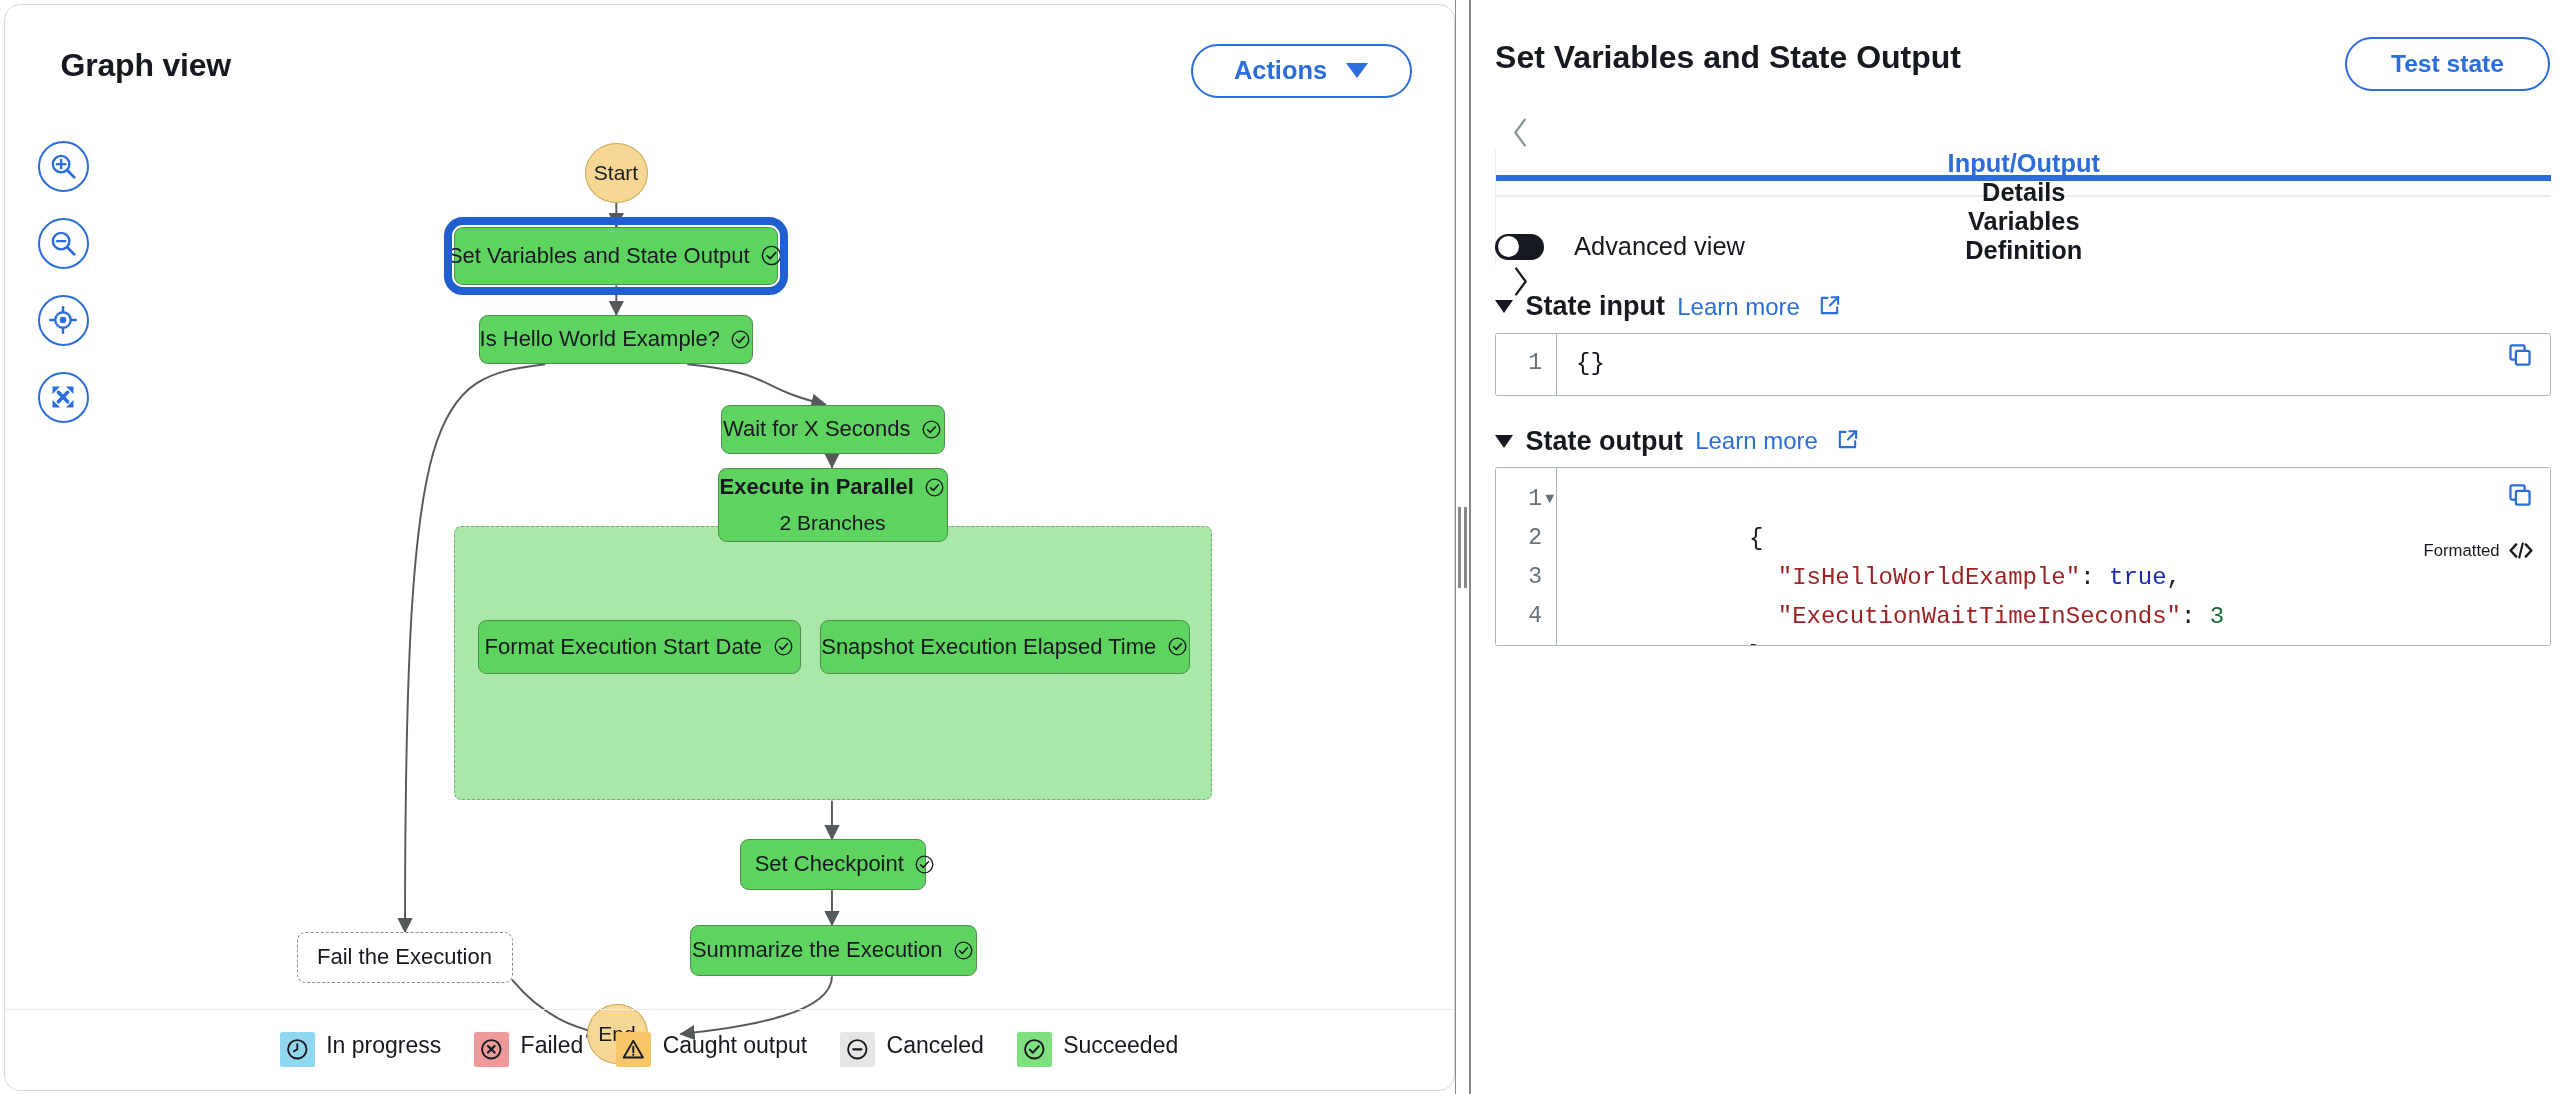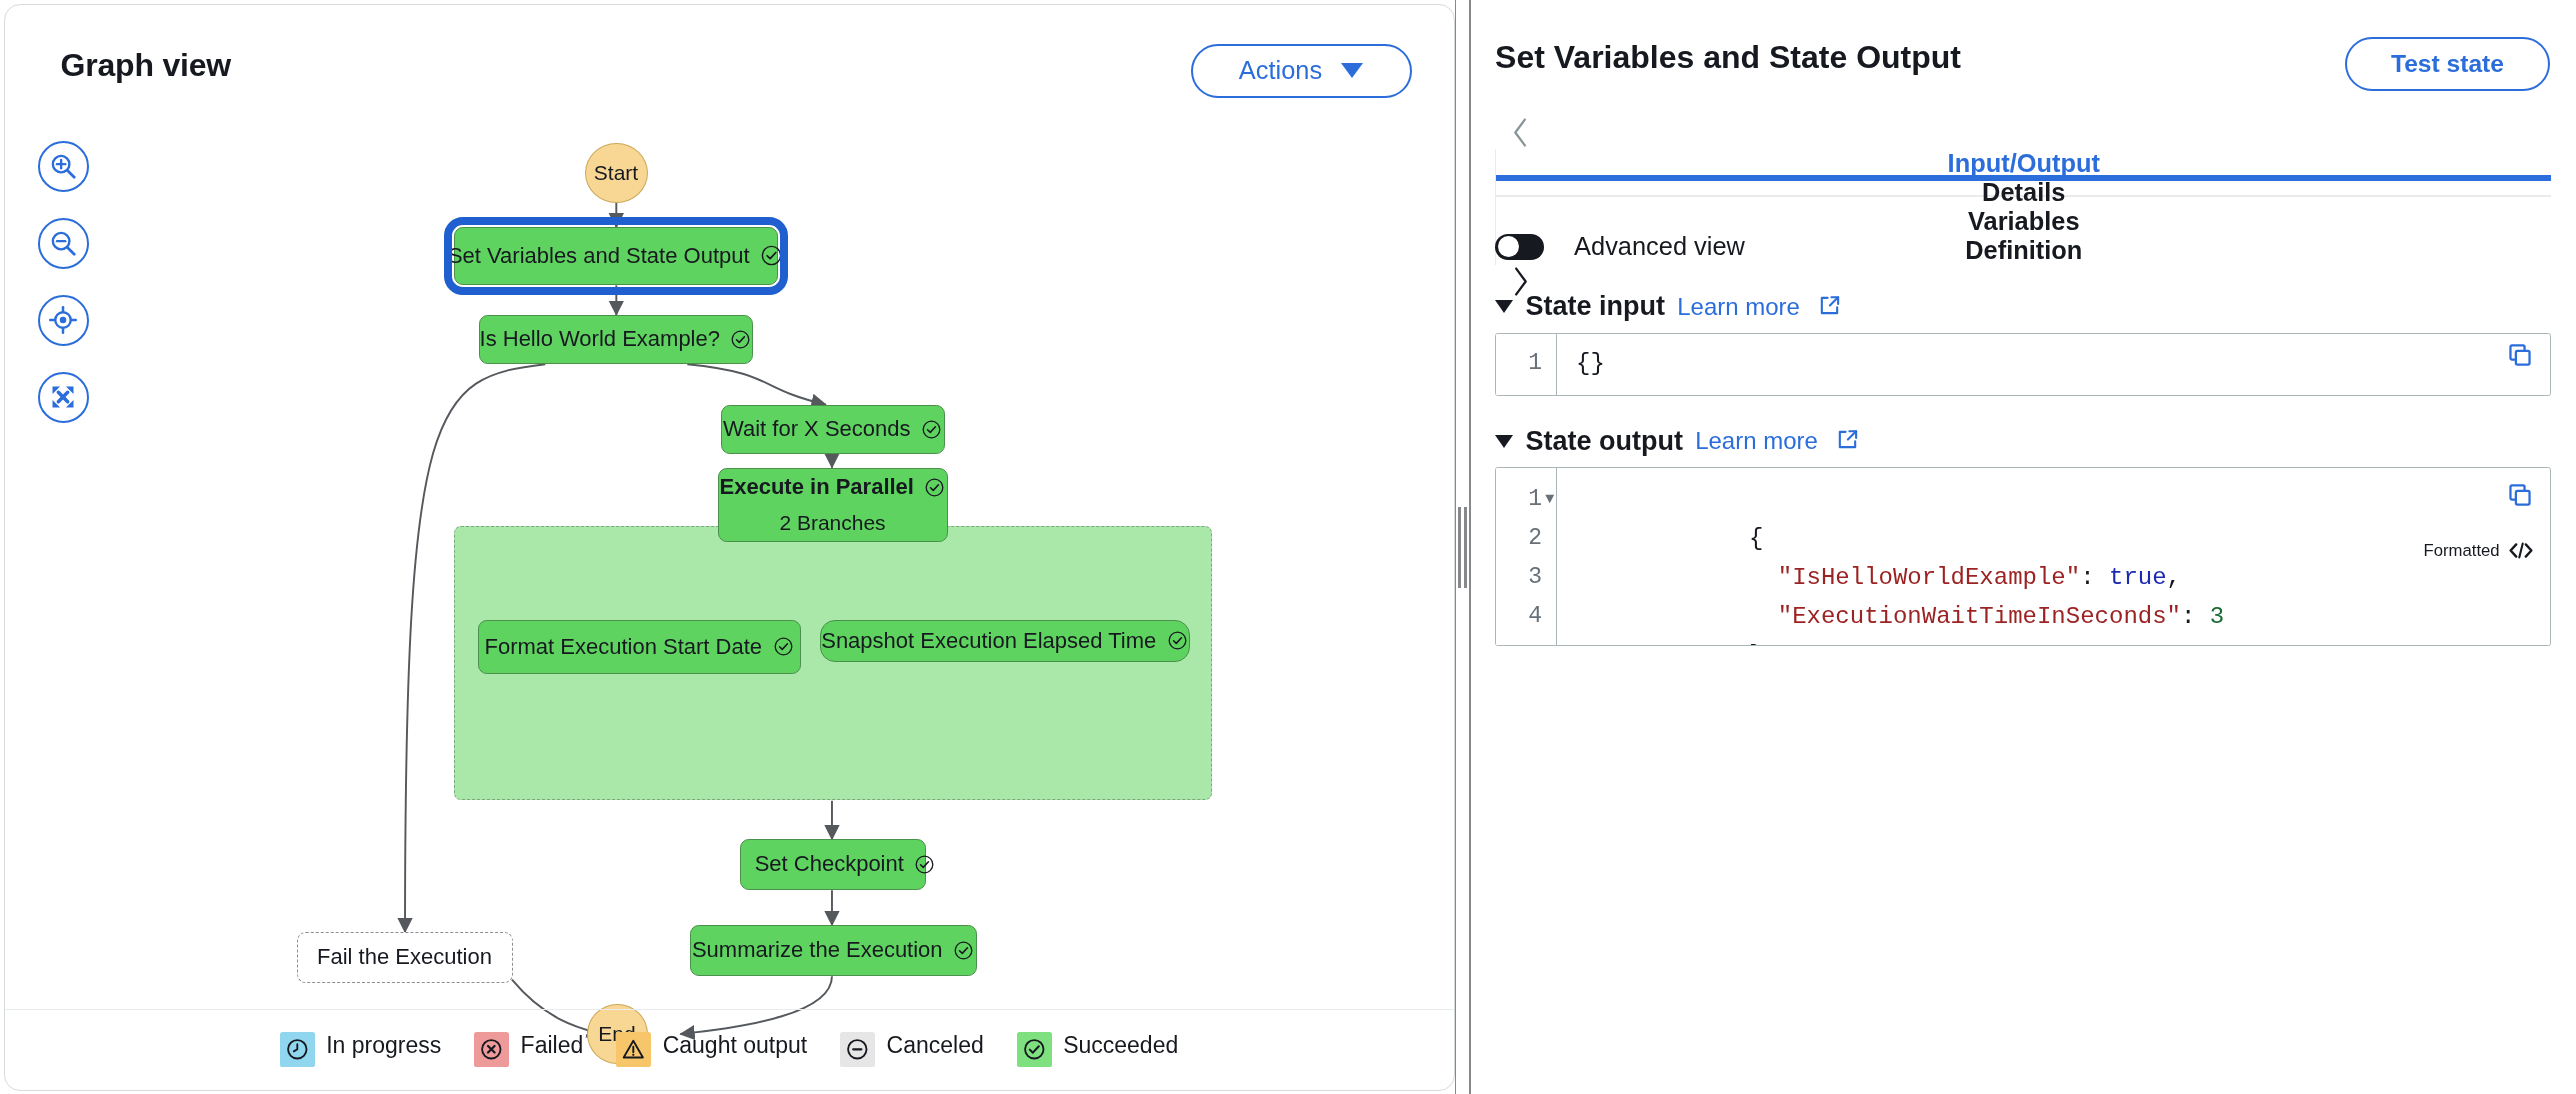--- a/index.html
+++ b/index.html
@@ -27,21 +27,21 @@
   .graph-title {
     position: absolute; left: 56px; top: 42px;
     font-size: 32px; font-weight: bold; color: #16191f;
     letter-spacing: -0.2px;
   }
   .actions-btn {
     position: absolute; right: 42px; top: 39px;
     width: 221px; height: 54px;
     border: 2.6px solid #2a6ddb; border-radius: 27px;
     background: #ffffff; color: #2a6ddb;
-    font-size: 25.4px; font-weight: normal;
+    font-size: 25.4px; font-weight: bold;
     display: flex; align-items: center; justify-content: center; gap: 19px;
     cursor: pointer;
   }
   .caret-down {
     width: 0; height: 0;
     border-left: 11.4px solid transparent;
     border-right: 11.4px solid transparent;
     border-top: 15px solid #2a6ddb;
   }
 
@@ -336,21 +336,21 @@
       </div>
 
       <div class="node state-box" style="left:457px; top:510px; width:323px; height:54px;">
         <span>Format Execution Start Date</span>
         <svg class="chk" width="21" height="21" viewBox="0 0 24 24">
           <circle cx="12" cy="12" r="9.5" fill="none" stroke="#16191f" stroke-width="1.5"></circle>
           <path d="M7.5 12.3 L10.6 15.3 L16.5 8.9" fill="none" stroke="#16191f" stroke-width="1.8" stroke-linecap="round" stroke-linejoin="round"></path>
         </svg>
       </div>
 
-      <div class="node state-box" style="left:799px; top:510px; width:370px; height:42px;border-radius:15px;">
+      <div class="node state-box" style="left:799px; top:510px; width:370px; height:54px;">
         <span>Snapshot Execution Elapsed Time</span>
         <svg class="chk" width="21" height="21" viewBox="0 0 24 24">
           <circle cx="12" cy="12" r="9.5" fill="none" stroke="#16191f" stroke-width="1.5"></circle>
           <path d="M7.5 12.3 L10.6 15.3 L16.5 8.9" fill="none" stroke="#16191f" stroke-width="1.8" stroke-linecap="round" stroke-linejoin="round"></path>
         </svg>
       </div>
 
       <div class="node state-box" style="left:719px; top:729px; width:186px; height:51px;padding-left:41px;">
         <span>Set Checkpoint</span>
         <svg class="chk" width="21" height="21" viewBox="0 0 24 24">

